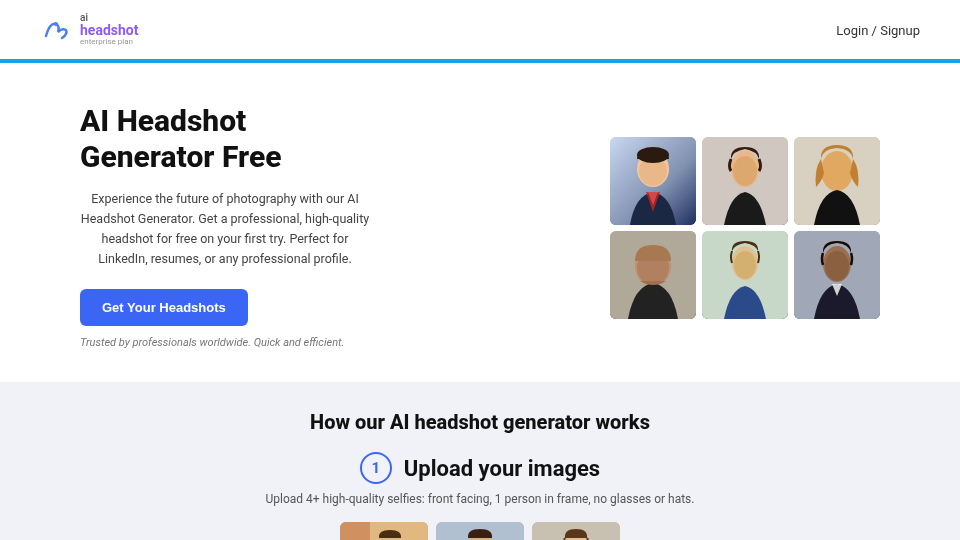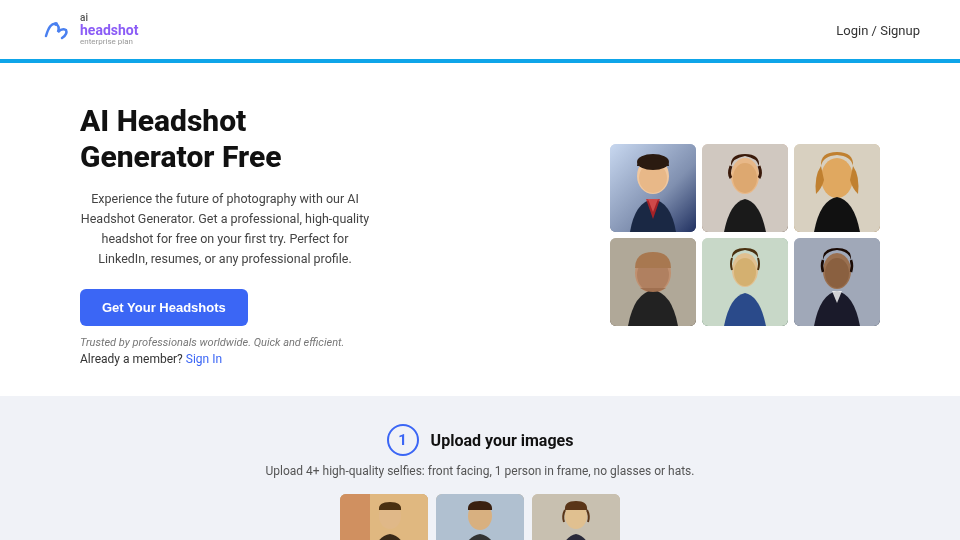--- a/index.html
+++ b/index.html
@@ -155,21 +155,21 @@
       border-radius: 50%;
       border: 2px solid #3b66f5;
       color: #3b66f5;
       display: flex;
       align-items: center;
       justify-content: center;
       font-size: 15px;
       font-weight: 700;
     }
     .step-label {
-      font-size: 16px;
+      font-size: 22px;
       font-weight: 700;
       color: #111;
     }
     .step-desc {
       text-align: center;
       font-size: 12px;
       color: #555;
       margin-bottom: 16px;
     }
     .sample-photos {
@@ -207,24 +207,20 @@
     <span class="nav-login">Login / Signup</span>
   </nav>
 </header>
 
 <section class="hero">
   <div class="hero-left">
     <h1 class="hero-title">AI Headshot Generator Free</h1>
     <p class="hero-desc">Experience the future of photography with our AI Headshot Generator. Get a professional, high-quality headshot for free on your first try. Perfect for LinkedIn, resumes, or any professional profile.</p>
     <button class="cta-btn">Get Your Headshots</button>
     <p class="trusted-text">Trusted by professionals worldwide. Quick and efficient.</p>
-    <p class="sign-in-line">
-      <span>Already a member?</span>
-      <a class="sign-in-link">Sign In</a>
-    </p>
   </div>
 
   <div class="hero-right">
 
     <div class="photo-cell photo-1">
       <svg viewBox="0 0 86 88" preserveAspectRatio="none">
         <rect width="86" height="88" fill="url(#g1)"></rect>
         <defs>
             <linearGradient id="g1" x1="0" y1="0" x2="1" y2="1">
               <stop offset="0%" stop-color="#c8d8f0"></stop>
@@ -300,20 +296,21 @@
 
         <path d="M29 22 Q28 10 43 10 Q58 10 57 22 Q55 13 43 12 Q31 13 29 22Z" fill="#1a0a04"></path>
         <path d="M29 22 Q27 28 29 34" fill="none" stroke="#1a0a04" stroke-width="2.5"></path>
         <path d="M57 22 Q59 28 57 34" fill="none" stroke="#1a0a04" stroke-width="2.5"></path>
       </svg>
     </div>
   </div>
 </section>
 
 <section class="how-section">
+  <h2 class="how-title">How our AI headshot generator works</h2>
   <div class="step-header">
     <div class="step-number">1</div>
     <span class="step-label">Upload your images</span>
   </div>
   <p class="step-desc">Upload 4+ high-quality selfies: front facing, 1 person in frame, no glasses or hats.</p>
   <div class="sample-photos">
     <div class="sample-photo sp-1">
       <svg viewBox="0 0 88 64" preserveAspectRatio="none">
         <rect width="88" height="64" fill="#c8a878"></rect>
 

